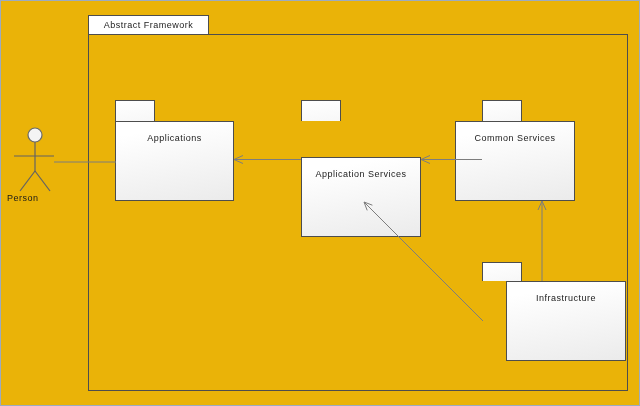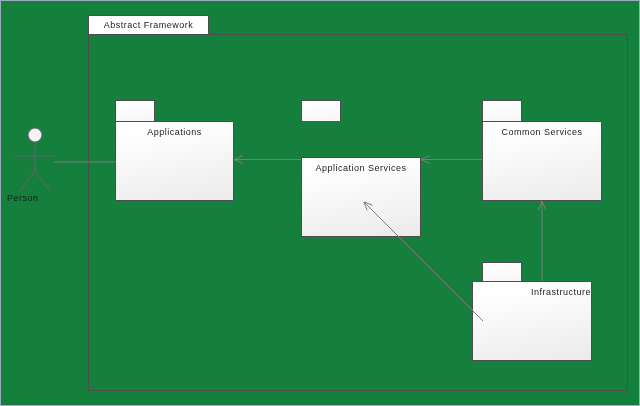--- a/index.html
+++ b/index.html
@@ -1,20 +1,20 @@
 <!DOCTYPE html>
 <html style="--shape-border: #4d4d4d; --connector: #7d7d7d; --fill-top: #ffffff; --fill-bottom: #ebebeb; --text: #1a1a1a; --canvas-border: #9cabc0;"><head>
 <meta charset="utf-8">
 <style>
   html,body{margin:0;padding:0;background:#fff;}
   .screen{
     position:relative;
     width:640px;height:406px;
     box-sizing:border-box;
-    background:#15803d;
+    background:#eab308;
     border:1px solid var(--canvas-border,#9cabc0);
     overflow:hidden;
     font-family:"Liberation Sans","DejaVu Sans",sans-serif;
     font-size:9px;
     letter-spacing:0.5px;
     color:var(--text,#1a1a1a);
   }
   .abs{position:absolute;box-sizing:border-box;}
   
   .frame-main{
@@ -36,30 +36,30 @@
     width:40px;height:21px;
     border:1px solid var(--shape-border,#4d4d4d);
     border-bottom:none;
     background:linear-gradient(170deg,var(--fill-top,#ffffff),#f7f7f7);
   }
   .pkg-body{
     width:120px;height:80px;
     border:1px solid var(--shape-border,#4d4d4d);
     background:linear-gradient(170deg,var(--fill-top,#ffffff) 15%,var(--fill-bottom,#ebebeb) 100%);
     text-align:center;
-    padding-top:5px;
+    padding-top:11px;
   }
   .tab-applications{left:114px;top:99px;}
   .body-applications{left:114px;top:120px;width:119px;}
   .tab-application-services{left:300px;top:99px;}
   .body-application-services{left:300px;top:120px;margin-top:36px;}
   .tab-common-services{left:481px;top:99px;}
-  .body-common-services{left:481px;top:120px;}
+  .body-common-services{left:454px;top:120px;}
   .tab-infrastructure{left:481px;top:261px;height:19px;}
-  .body-infrastructure{left:471px;top:280px;text-align:right;}
+  .body-infrastructure{left:505px;top:280px;}
   
   .actor-label{
     left:6px;top:192px;width:56px;
     text-align:left;
   }
   
   svg.layer{position:absolute;left:0;top:0;pointer-events:none;}
   .conn{stroke:var(--connector,#7d7d7d);stroke-width:1;fill:none;}
   .actor-line{stroke:#636363;stroke-width:1.2;fill:none;}
   .actor-head{fill:#f4f4f4;stroke:#6a6a6a;stroke-width:1.2;}

